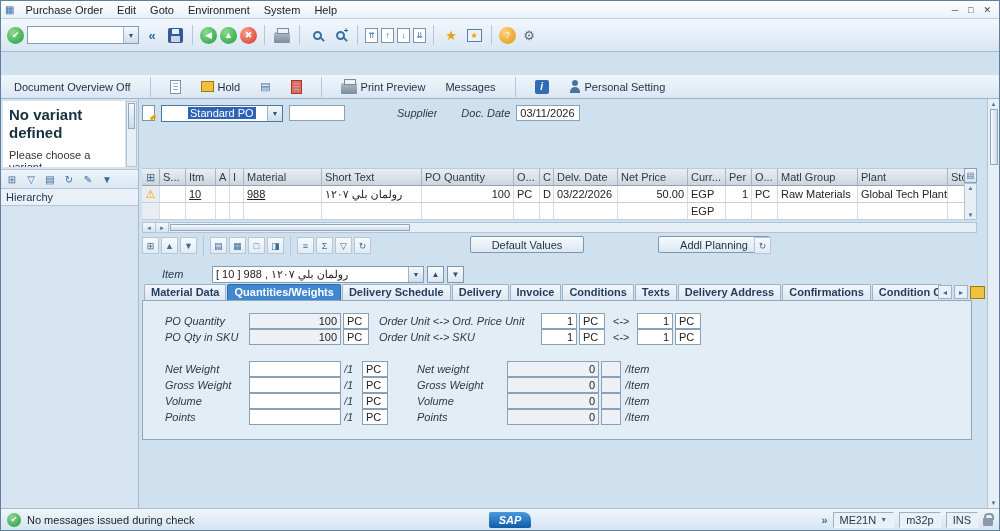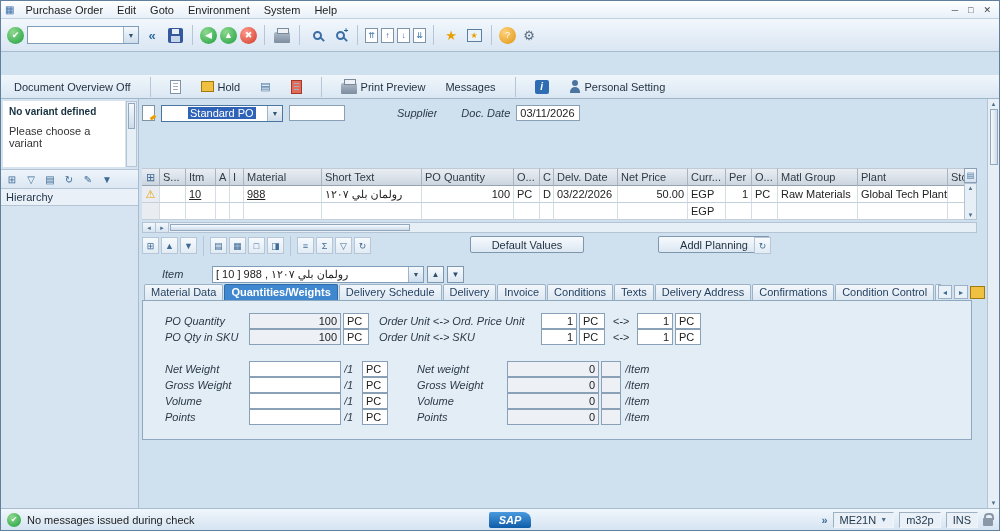--- a/index.html
+++ b/index.html
@@ -52,21 +52,21 @@
   .hold-ic{width:13px;height:11px;background:#f0c040;border:1px solid #a07a10;}
   .stack-ic{color:#4a759e;font-size:11px;}
   .info-ic{width:14px;height:14px;background:#2f6db3;color:#fff;border-radius:2px;font-weight:bold;font-style:italic;font-size:10px;display:flex;align-items:center;justify-content:center;}
   .person{width:12px;height:13px;position:relative;}
   .person::before{content:"";position:absolute;top:0;left:3px;width:6px;height:6px;border-radius:50%;background:#4a759e;}
   .person::after{content:"";position:absolute;bottom:0;left:1px;width:10px;height:6px;border-radius:5px 5px 0 0;background:#4a759e;}
 
   
   .leftpanel{position:absolute;top:98px;left:0;width:138px;bottom:22px;background:#d6e4f1;border-right:1px solid #a9bccd;}
   .variant-box{position:absolute;top:2px;left:2px;right:13px;height:66px;background:#fff;overflow:hidden;padding:5px 6px;}
-  .variant-title{font-size:10px;font-weight:bold;color:#16303f;line-height:1.2;}
+  .variant-title{font-size:15px;font-weight:bold;color:#16303f;line-height:1.2;}
   .variant-sub{font-size:11px;color:#333;margin-top:7px;}
   .vp-scroll{position:absolute;top:2px;right:1px;width:11px;height:66px;background:#e6eef6;border:1px solid #b4c4d4;}
   .vp-thumb{margin:1px;height:26px;background:linear-gradient(#f6fafd,#cddcea);border:1px solid #93a8bc;}
   .vp-tools{position:absolute;top:70px;left:0;right:0;height:20px;background:linear-gradient(#eef4fa,#dbe7f3);border-top:1px solid #b4c4d4;border-bottom:1px solid #b4c4d4;display:flex;gap:3px;padding:0 3px;align-items:center;}
   .vp-tool{width:16px;height:16px;display:flex;align-items:center;justify-content:center;font-size:10px;color:#3e6practical;}
   .vp-tool{color:#3e6b96;}
   .hier-bar{position:absolute;top:90px;left:0;right:0;height:17px;background:#e9f0f7;border-bottom:1px solid #b4c4d4;padding:2px 5px;color:#23364a;}
 
   
   .main{position:absolute;left:139px;top:98px;right:12px;bottom:22px;background:#cfe0ef;}
@@ -104,21 +104,21 @@
   .gt-icon{width:17px;height:17px;border:1px solid #b7c6d6;background:linear-gradient(#f6fafd,#e2ebf4);display:flex;align-items:center;justify-content:center;font-size:9px;color:#3e6b96;}
   .sap-btn{position:absolute;height:17px;background:linear-gradient(#f6fafd,#dce7f2);border:1px solid #7f97ac;border-radius:2px;display:flex;align-items:center;justify-content:center;padding:0 8px;color:#1f2f3f;}
 
   
   .item-row{position:absolute;left:2px;top:166px;height:18px;display:flex;align-items:center;}
   .item-combo{width:212px;height:17px;background:#fff;border:1px solid #7f9db9;display:flex;align-items:center;padding-left:3px;overflow:hidden;white-space:nowrap;}
   .ud-btn{width:17px;height:17px;margin-left:3px;border:1px solid #7f97ac;background:linear-gradient(#f6fafd,#dce7f2);font-size:8px;color:#2f4f6e;display:flex;align-items:center;justify-content:center;}
 
   
   .tabs{position:absolute;left:4px;top:185px;right:46px;height:17px;display:flex;overflow:hidden;}
-  .tab{height:17px;padding:1px 6px;margin-right:1px;background:linear-gradient(#f2f7fb,#dce7f1);border:1px solid #9db2c6;border-bottom:none;border-radius:2px 2px 0 0;white-space:nowrap;color:#1f3c5f;}
+  .tab{height:17px;padding:1px 6px;margin-right:1px;background:linear-gradient(#f2f7fb,#dce7f1);border:1px solid #9db2c6;border-bottom:none;border-radius:2px 2px 0 0;white-space:nowrap;color:#1f3c5f;font-weight:bold;}
   .tab.active{background:#3f87cf;color:#fff;border-color:#2f6aa8;font-weight:bold;}
   .tab-ctrls{position:absolute;top:186px;right:2px;display:flex;gap:2px;align-items:center;}
   .tab-arrow{width:14px;height:14px;border:1px solid #9db2c6;background:#e8f0f8;font-size:8px;color:#3e6b96;display:flex;align-items:center;justify-content:center;}
   .tab-folder{width:15px;height:13px;background:#f0c040;border:1px solid #a07a10;}
 
   
   .detail-panel{position:absolute;left:2px;top:201px;width:830px;height:140px;background:#e3edf6;border:1px solid #8fa8bd;}
 
   
   .statusbar{position:absolute;left:0;right:0;bottom:0;height:22px;background:linear-gradient(#f0f6fc,#d5e4f2);border-top:1px solid #a9bccd;display:flex;align-items:center;padding:0 6px;gap:6px;}

